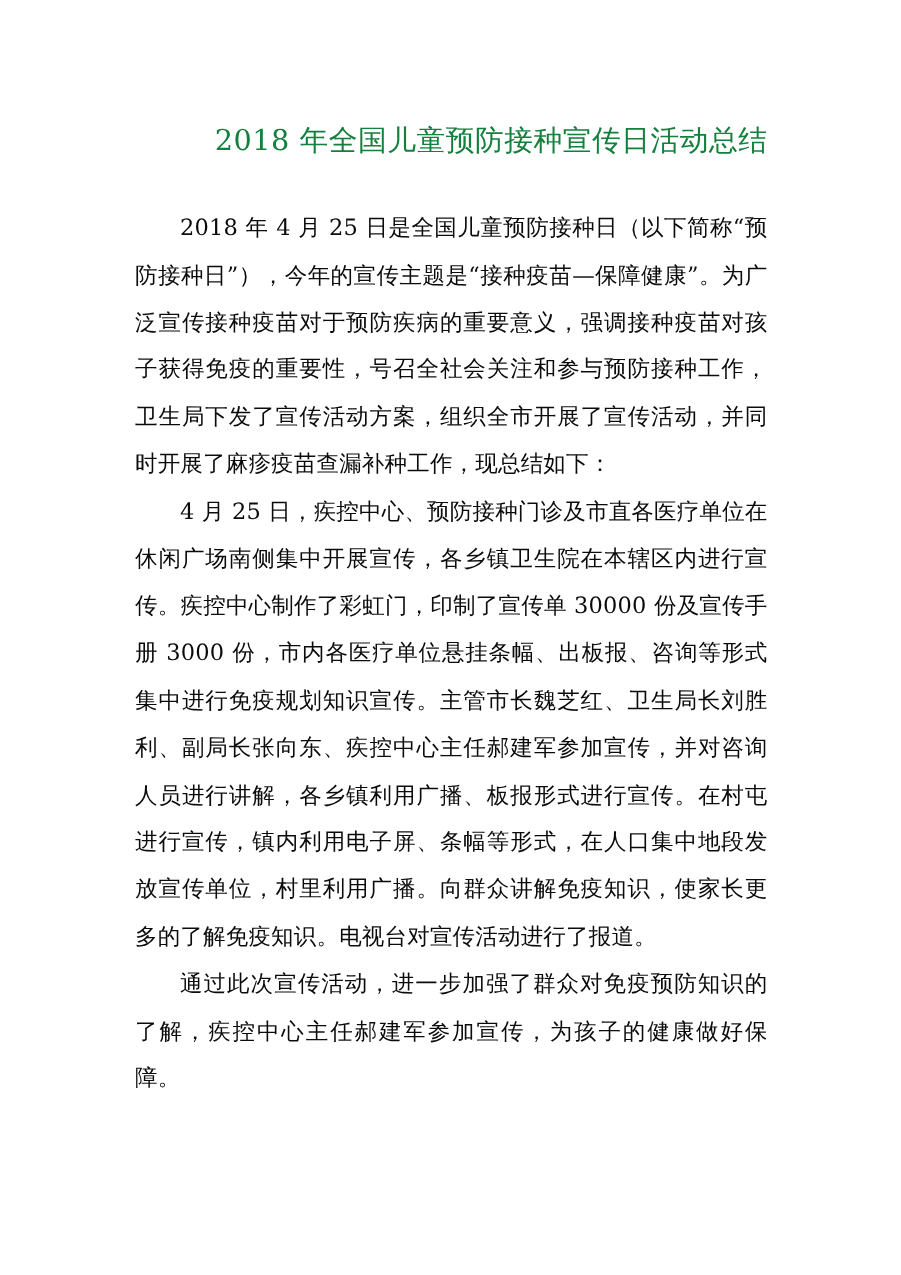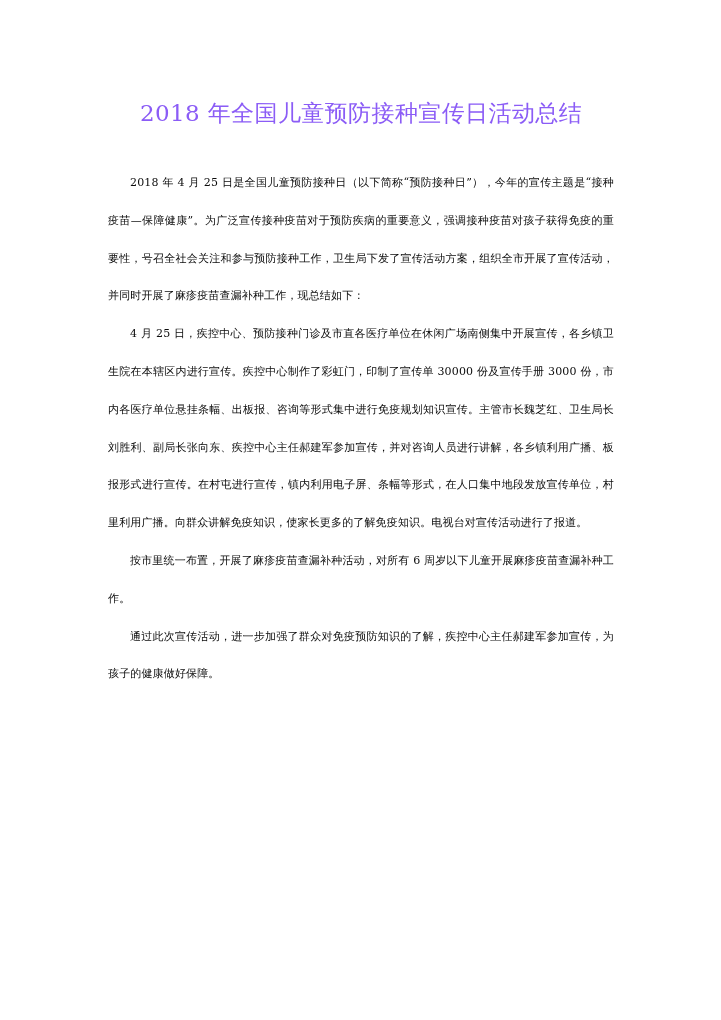--- a/index.html
+++ b/index.html
@@ -26,34 +26,34 @@
 
   .doc-title {
     position: absolute;
     top: 82px;
     left: 108px;
     width: 506px;
     font-size: 23px;
     line-height: 32px;
     font-weight: 400;
     letter-spacing: 0.4px;
-    text-align: center;
+    text-align: right;
     white-space: nowrap;
-    color: #8b5cf6;
+    color: #15803d;
   }
 
   .body-block {
     position: absolute;
     top: 164px;
     left: 108px;
     width: 506px;
   }
 
   .para {
-    font-size: 11px;
+    font-size: 18px;
     line-height: 37.8px;
     text-align: justify;
     text-justify: inter-ideograph;
     text-align-last: left;
     margin: 0;
     letter-spacing: 0.15px;
     color: #0b0b0b;
     word-break: break-all;
   }
 
@@ -72,19 +72,18 @@
 <div class="page">
 
   <h1 class="doc-title">2018 年全国儿童预防接种宣传日活动总结</h1>
 
   <div class="body-block">
 
     <p class="para indent">2018 年 4 月 25 日是全国儿童预防接种日（以下简称“预防接种日”），今年的宣传主题是“接种疫苗—保障健康”。为广泛宣传接种疫苗对于预防疾病的重要意义，强调接种疫苗对孩子获得免疫的重要性，号召全社会关注和参与预防接种工作，卫生局下发了宣传活动方案，组织全市开展了宣传活动，并同时开展了麻疹疫苗查漏补种工作，现总结如下：</p>
 
     <p class="para indent">4 月 25 日，疾控中心、预防接种门诊及市直各医疗单位在休闲广场南侧集中开展宣传，各乡镇卫生院在本辖区内进行宣传。疾控中心制作了彩虹门，印制了宣传单 30000 份及宣传手册 3000 份，市内各医疗单位悬挂条幅、出板报、咨询等形式集中进行免疫规划知识宣传。主管市长魏芝红、卫生局长刘胜利、副局长张向东、疾控中心主任郝建军参加宣传，并对咨询人员进行讲解，各乡镇利用广播、板报形式进行宣传。在村屯进行宣传，镇内利用电子屏、条幅等形式，在人口集中地段发放宣传单位，村里利用广播。向群众讲解免疫知识，使家长更多的了解免疫知识。电视台对宣传活动进行了报道。</p>
 
-    <p class="para indent">按市里统一布置，开展了麻疹疫苗查漏补种活动，对所有 6 周岁以下儿童开展麻疹疫苗查漏补种工作。</p>
 
     <p class="para indent">通过此次宣传活动，进一步加强了群众对免疫预防知识的了解，疾控中心主任郝建军参加宣传，为孩子的健康做好保障。</p>
 
   </div>
 
 </div>
 
 </body></html>

